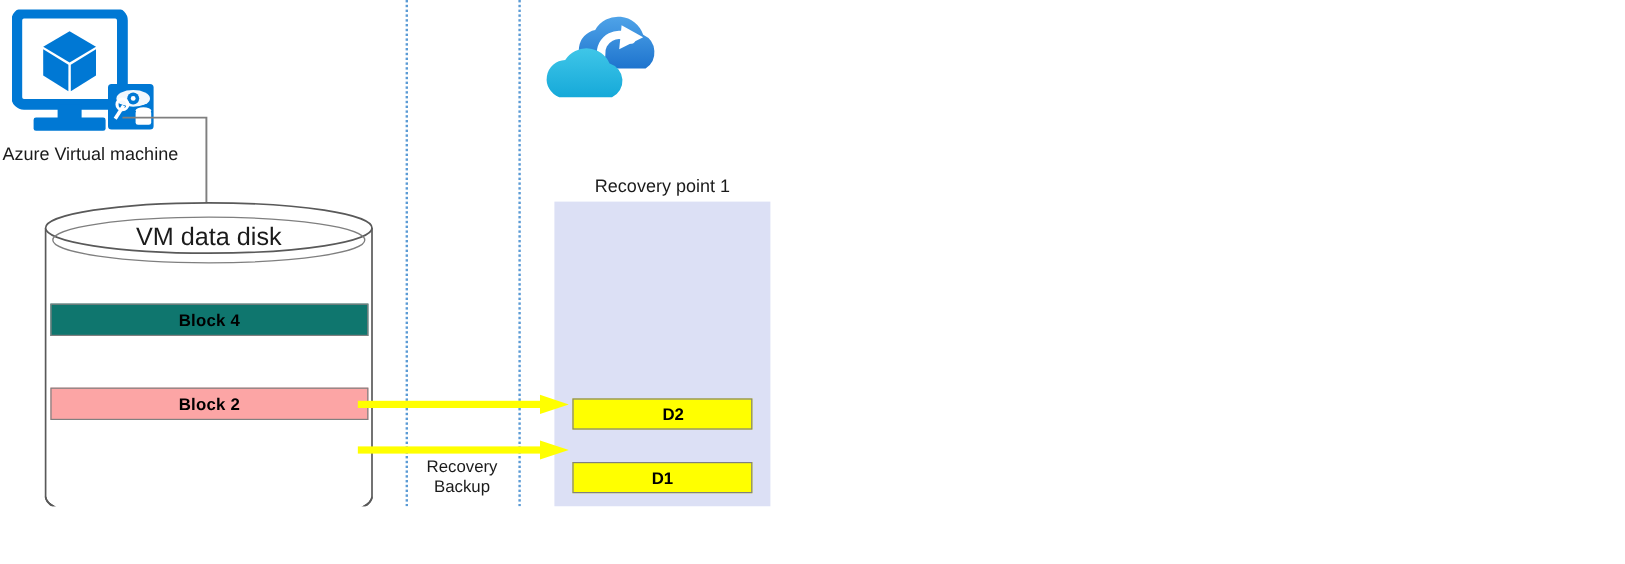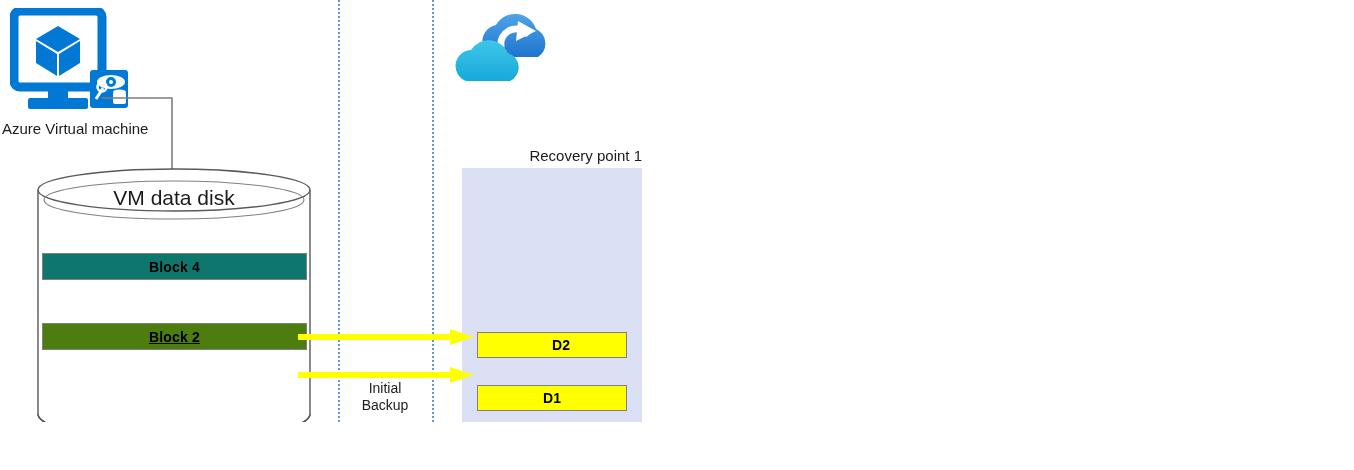--- a/index.html
+++ b/index.html
@@ -31,21 +31,21 @@
   #vm-icon { left: 10px; top: 8px; width: 120px; height: 105px; }
 
   
   .caption {
     font-size: 15px;
     color: #1b1b1b;
     white-space: nowrap;
     font-weight: 400;
   }
   #vm-label { left: 2px; top: 120px; }
-  #rp-label { left: 462px; top: 147px; width: 180px; text-align: right; }
+  #rp-label { left: 462px; top: 147px; width: 180px; text-align: center; }
 
   
   #connector { left: 100px; top: 92px; width: 80px; height: 92px; }
 
   
   #cylinder { left: 34px; top: 168px; width: 280px; height: 276px; }
   #disk-title {
     left: 44px; top: 186px; width: 260px;
     text-align: center;
     font-size: 21px;
@@ -61,21 +61,21 @@
     border: 1px solid #808080;
     font-size: 14px;
     font-weight: bold;
     color: #000000;
     display: flex;
     align-items: center;
     justify-content: center;
     letter-spacing: .2px;
   }
   .block.white { background: #0f766e; }
-  .block.yellow { background: #4d7c0f; text-decoration: underline; }
+  .block.yellow { background: #fca5a5; }
 
   
   #rp-panel {
     left: 462px; top: 168px;
     width: 180px; height: 276px;
     background: #DCE0F5;
   }
   .dblock {
     left: 477px;
     width: 150px;
@@ -206,21 +206,21 @@
   </div>
 
   <div class="abs yellow-arrow" style="top:365px;">
     <svg width="176" height="20" viewBox="0 0 176 20" xmlns="http://www.w3.org/2000/svg">
       <rect x="0" y="7" width="156" height="6" fill="#FFFF00"></rect>
       <polygon points="152,2 176,10 152,18" fill="#FFFF00"></polygon>
     </svg>
   </div>
 
   <div class="abs" id="initial-backup">
-    <div>Initial</div>
+    <div>Recovery</div>
     <div>Backup</div>
   </div>
 
   <div class="abs" id="black-arrow">
     <svg width="166" height="32" viewBox="0 0 166 32" xmlns="http://www.w3.org/2000/svg">
       <rect x="0" y="9" width="126" height="15" fill="#000000"></rect>
       <polygon points="124,2 166,16 124,31" fill="#000000"></polygon>
     </svg>
   </div>
 

